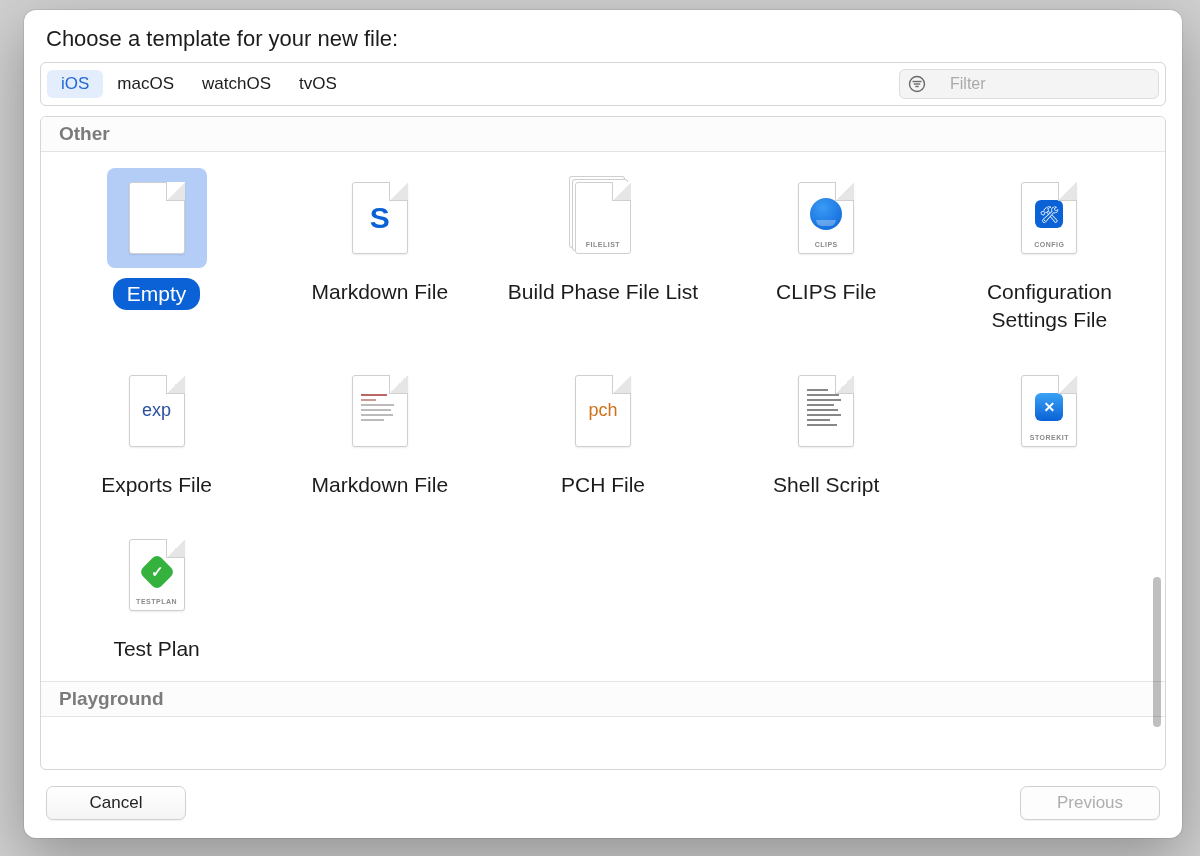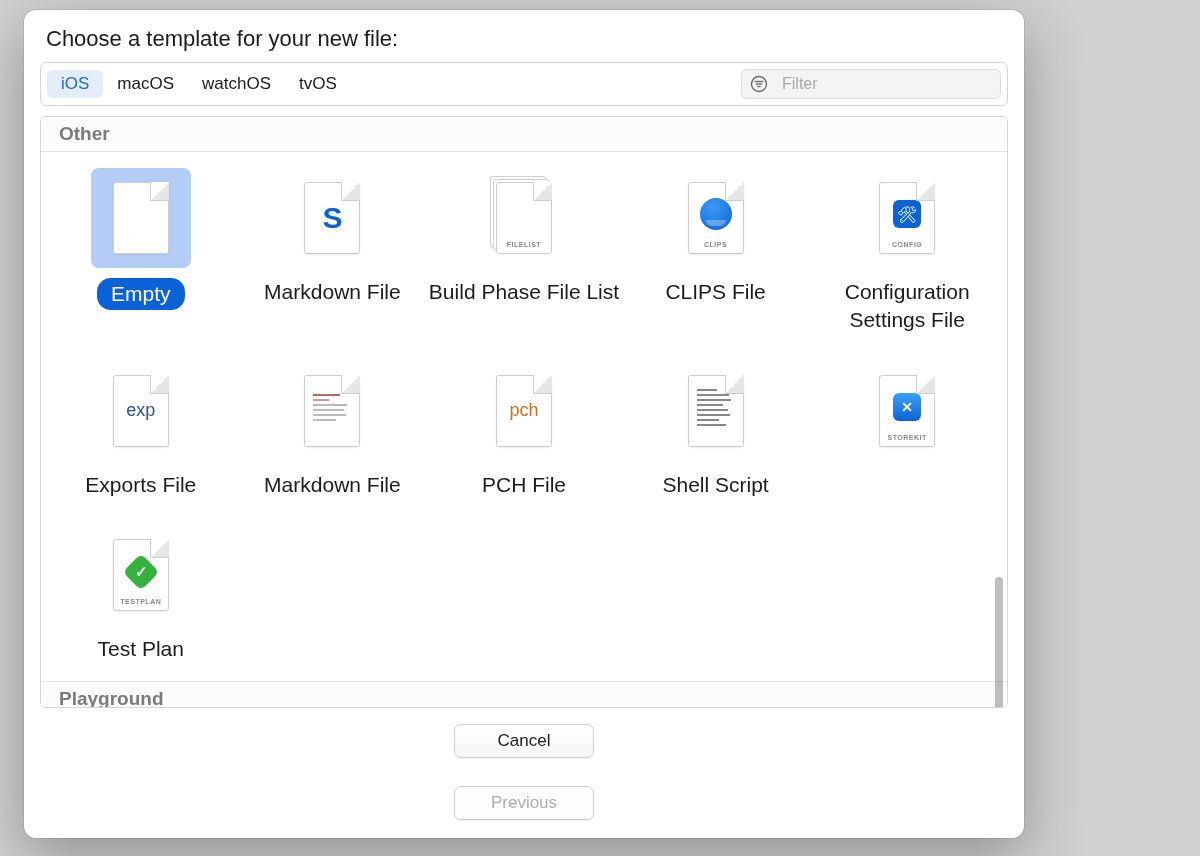--- a/index.html
+++ b/index.html
@@ -7,21 +7,21 @@
       width: 1200px;
       height: 856px;
       background: #d0d0d0;
       font-family: -apple-system, "Helvetica Neue", Arial, sans-serif;
       color: #1c1c1c;
       overflow: hidden;
     }
     .sheet {
       position: absolute;
       left: 24px; top: 10px;
-      width: 1000px; height: 828px;
+      width: 1158px; height: 828px;
       background: #ffffff;
       border-radius: 12px;
       box-shadow: 0 20px 60px rgba(0,0,0,0.3), 0 0 0 1px rgba(0,0,0,0.08);
       display: flex;
       flex-direction: column;
     }
     .sheet-title {
       font-size: 22px;
       font-weight: 400;
       padding: 16px 22px 10px 22px;
@@ -51,21 +51,21 @@
     }
     .platform-tab.selected {
       background: #e3edfc;
       color: #2268d6;
       font-weight: 500;
     }
     .filter-wrap {
       margin-left: auto;
       display: flex;
       align-items: center;
-      gap: 14px;
+      gap: 24px;
       width: 260px;
       height: 30px;
       padding: 0 8px;
       background: #f4f4f4;
       border: 1px solid #dcdcdc;
       border-radius: 6px;
       color: #8a8a8a;
       justify-content: space-between;
     }
     .filter-wrap input {
@@ -253,21 +253,20 @@
     .sh-lines i:nth-child(5){ width:82%; }
     .sh-lines i:nth-child(6){ width:88%; }
     .sh-lines i:nth-child(7){ width:60%; }
     .sh-lines i:nth-child(8){ width:78%; }
 
     .button-bar {
       display: flex;
       align-items: center;
       padding: 16px 22px 18px 22px;
       gap: 14px;
-      flex-direction: column;
     }
     .push-right { margin-left: auto; }
     .btn {
       height: 34px;
       min-width: 140px;
       padding: 0 20px;
       border-radius: 7px;
       border: 1px solid #d0d0d0;
       background: linear-gradient(180deg,#ffffff,#f5f5f5);
       font-size: 17px;

